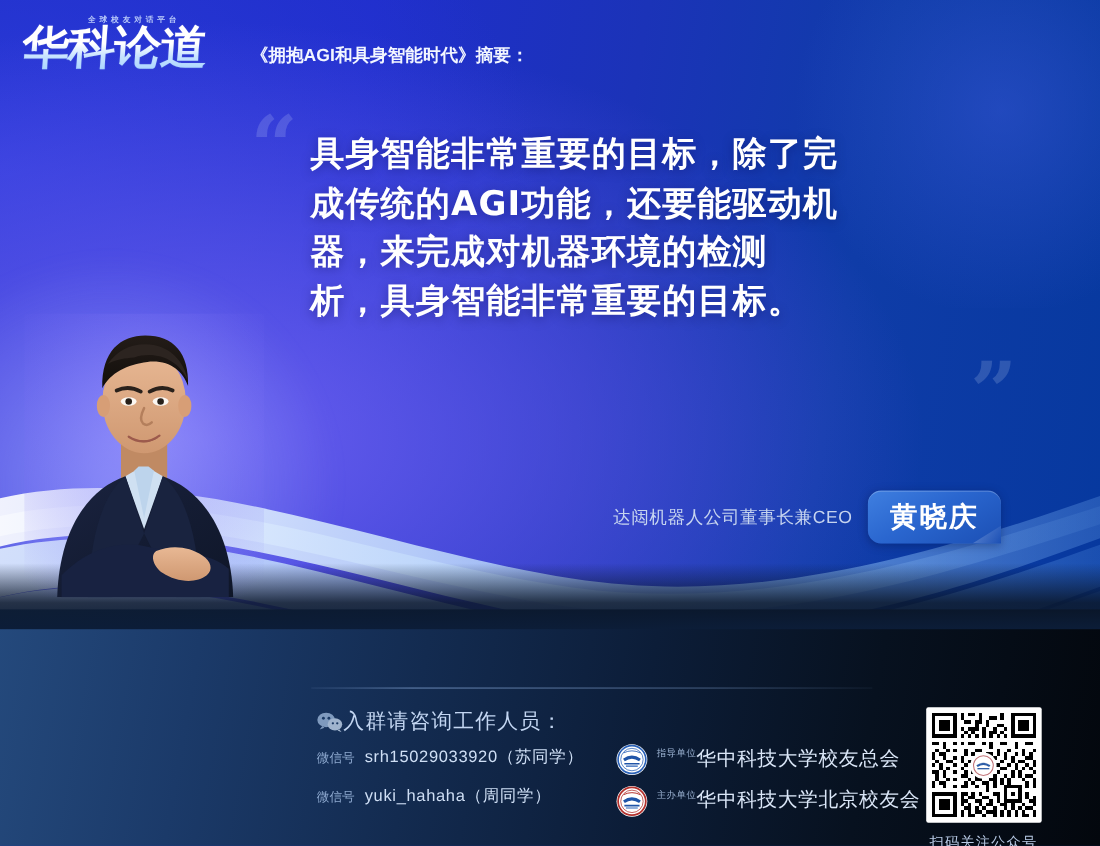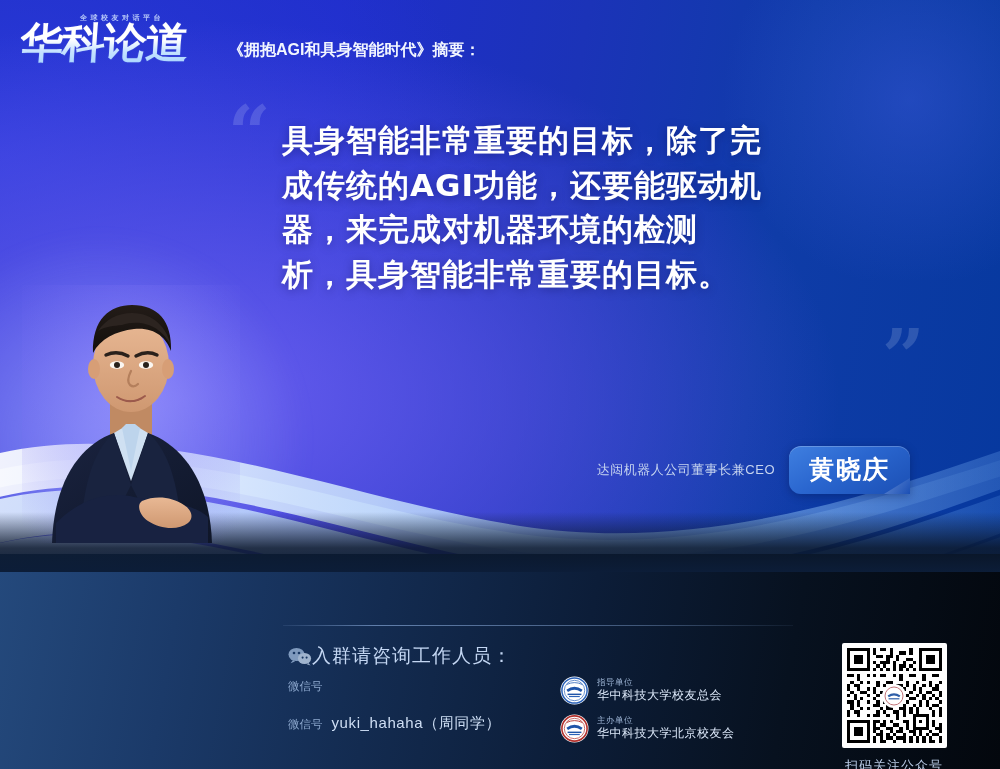--- a/index.html
+++ b/index.html
@@ -54,21 +54,21 @@
 
   .quote{position:absolute;left:282px;top:118px;width:660px;
     color:#fff;font-size:31px;font-weight:900;line-height:1.44;
     letter-spacing:1px;text-align:justify;
     font-family:"DejaVu Sans","Liberation Sans",sans-serif;
     text-shadow:0 2px 10px rgba(0,10,60,.35);}
   .quote .line{display:block;white-space:nowrap;}
 
   
   .attrib{position:absolute;right:90px;top:446px;display:flex;align-items:center;gap:14px;}
-  .attrib-role{font-size:13px;color:#c6d4ef;letter-spacing:.5px;}
+  .attrib-role{font-size:16px;color:#c6d4ef;letter-spacing:.5px;}
   .name-badge{position:relative;padding:7px 20px 8px;font-size:25px;font-weight:700;color:#fff;
     letter-spacing:2px;
     background:linear-gradient(150deg,#3f7fe0 0%,#2a66cf 45%,#1b4fb4 100%);
     border-radius:12px 12px 0 12px;
     box-shadow:0 2px 8px rgba(0,20,70,.35), inset 0 1px 0 rgba(255,255,255,.22);}
   .name-badge:after{content:"";position:absolute;right:0;bottom:0;width:26px;height:16px;
     background:linear-gradient(120deg,rgba(255,255,255,.28),rgba(255,255,255,0));
     clip-path:polygon(100% 0,100% 100%,0 100%);}
 
   
@@ -85,23 +85,23 @@
   .fr-head-txt{font-size:19px;color:#c3d6f2;letter-spacing:1px;}
 
   .wx-rows{position:absolute;left:288px;top:58px;}
   .wx-row{display:flex;align-items:baseline;gap:9px;height:35px;}
   .wx-lbl{font-size:11.5px;color:#8ea9cf;}
   .wx-val{font-size:15px;color:#cfdff5;letter-spacing:.6px;font-family:"Liberation Sans",sans-serif;}
 
   .org-rows{position:absolute;left:560px;top:50px;}
   .org-row{display:flex;align-items:center;gap:8px;height:38px;}
   .seal{width:29px;height:29px;flex:0 0 29px;}
-  .org-txt{display:flex;flex-direction:column;line-height:1.1;}
+  .org-txt{display:flex;flex-direction:row;line-height:1.1;}
   .org-kind{font-size:8.5px;color:#9fb6d6;letter-spacing:.5px;margin-bottom:2px;}
-  .org-name{font-size:12px;color:#dbe7f8;letter-spacing:.5px;}
+  .org-name{font-size:18px;color:#dbe7f8;letter-spacing:.5px;}
 
   .qr-block{position:absolute;left:834px;top:22px;width:120px;text-align:center;}
   .qr{width:105px;height:105px;margin:0 auto;background:#fff;padding:5px;border-radius:2px;
     position:relative;}
   .qr svg{display:block;}
   .qr-logo{position:absolute;left:50%;top:50%;transform:translate(-50%,-50%);
     width:24px;height:24px;background:#fff;border-radius:50%;
     display:flex;align-items:center;justify-content:center;}
   .qr-cap{margin-top:9px;font-size:13px;color:#b9cbe6;letter-spacing:1px;}
 </style>
@@ -249,20 +249,21 @@
           <circle cx="14.6" cy="10.6" r="1.05" fill="#1b3b66"></circle>
           <circle cx="18.6" cy="10.6" r="1.05" fill="#1b3b66"></circle>
         </svg>
       </span>
       <span class="fr-head-txt">入群请咨询工作人员：</span>
     </div>
 
     <div class="wx-rows">
       <div class="wx-row">
         <span class="wx-lbl">微信号</span>
+        <span class="wx-val">srh15029033920（苏同学）</span>
       </div>
       <div class="wx-row">
         <span class="wx-lbl">微信号</span>
         <span class="wx-val">yuki_hahaha（周同学）</span>
       </div>
     </div>
 
     <div class="org-rows">
       <div class="org-row">
         <span class="seal">

